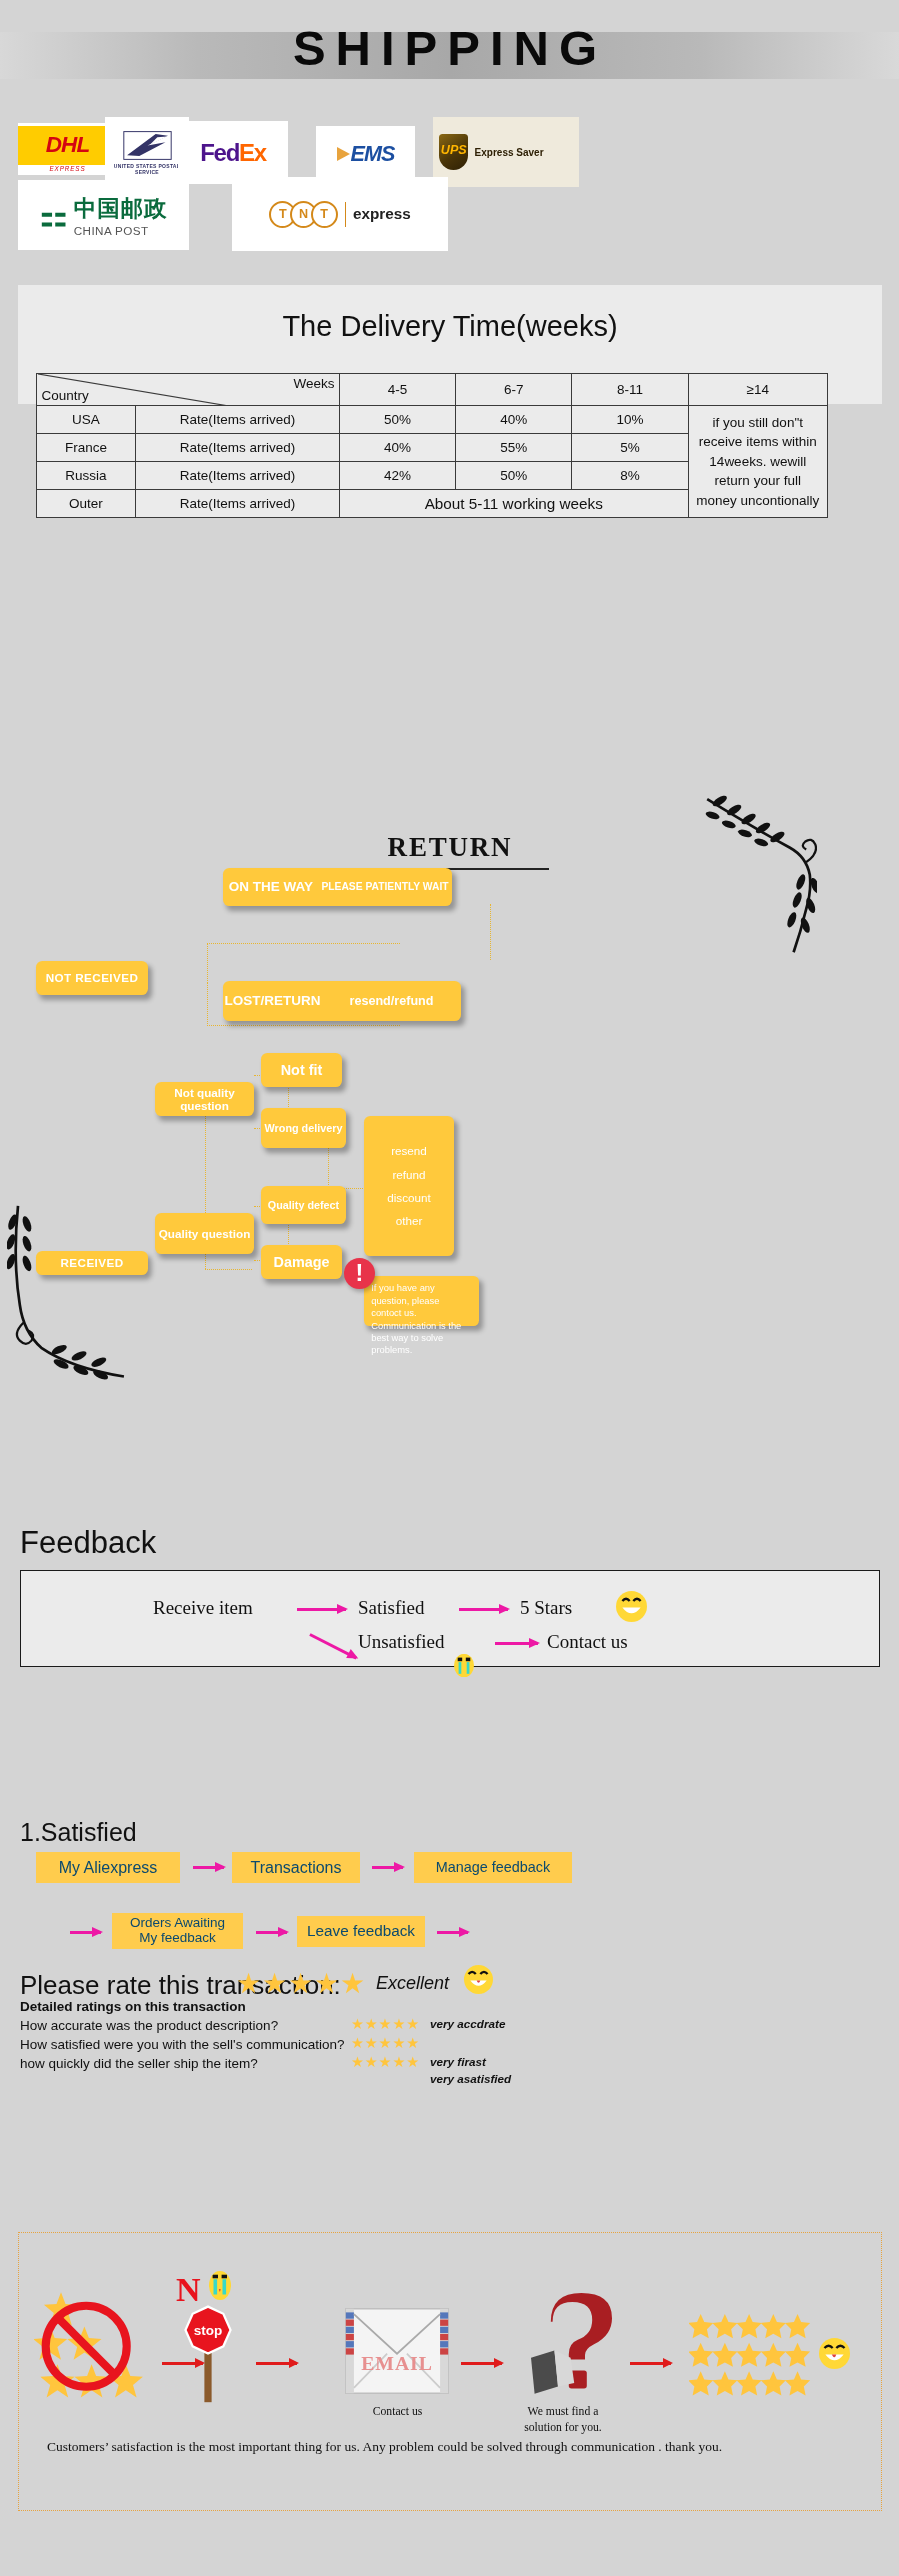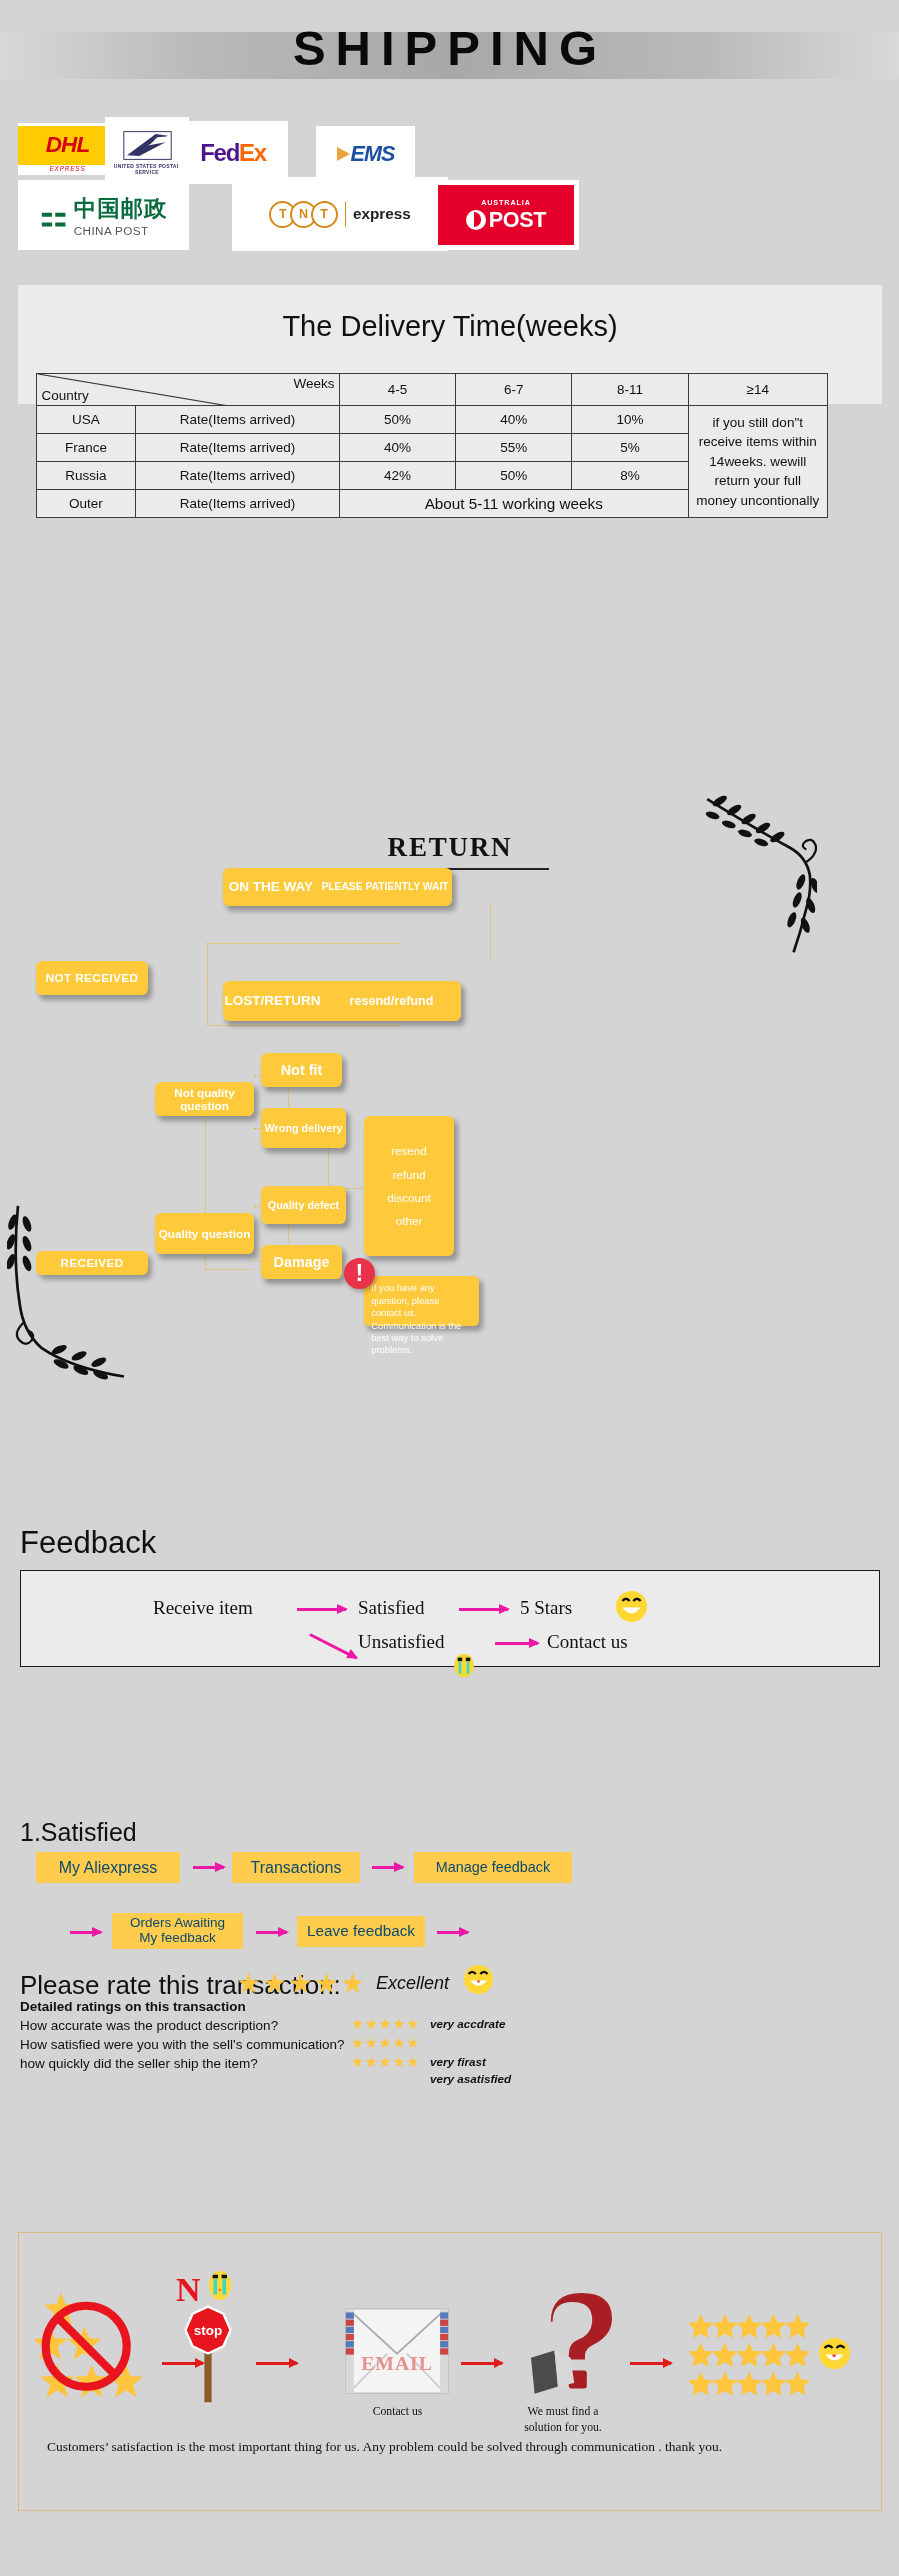--- a/index.html
+++ b/index.html
@@ -176,20 +176,26 @@
     <span class="fedex"><span class="fed">Fed</span><span class="ex">Ex</span></span>
   </div>
 
   <div class="logo-tile" style="left:316px; top:13.5px; width:99px; height:56px;">
     <div class="ems-wrap">
       <div class="ems-tri"></div>
       <span class="ems-txt">EMS</span>
     </div>
   </div>
 
+  <div class="logo-tile" style="left:433px; top:5.4px; width:146px; height:70px;">
+    <div class="ups-wrap">
+      <div class="ups-shield">UPS</div>
+      <span class="ups-txt">Express Saver</span>
+    </div>
+  </div>
 
   <div class="logo-tile" style="left:18px; top:68px; width:171px; height:70px; flex-direction:column;">
     <div class="cpost-wrap">
       <span class="cpost-mark">⚏</span>
       <div>
         <div class="cpost-cn">中国邮政</div>
         <div class="cpost-en">CHINA POST</div>
       </div>
     </div>
   </div>
@@ -199,29 +205,20 @@
       <div class="tnt-rings">
         <div class="tnt-ring">T</div>
         <div class="tnt-ring">N</div>
         <div class="tnt-ring">T</div>
       </div>
       <div class="tnt-div"></div>
       <span class="tnt-exp">express</span>
     </div>
   </div>
 
-  <div class="logo-tile" style="left:433px; top:68px; width:146px; height:70px; padding:5.4px;">
-    <div class="aupost">
-      <div class="aupost-top">AUSTRALIA</div>
-      <div class="aupost-main">
-        <div class="aupost-glyph"></div>
-        <span class="aupost-txt">POST</span>
-      </div>
-    </div>
-  </div>
 </div>
 
 <div class="dt-panel"></div>
 <div class="dt-title">The Delivery Time(weeks)</div>
 
 <table class="dt-table">
   <tbody>
       <tr>
     <td class="dt-corner" colspan="2">
       <svg width="193" height="32" viewBox="0 0 215 36">

